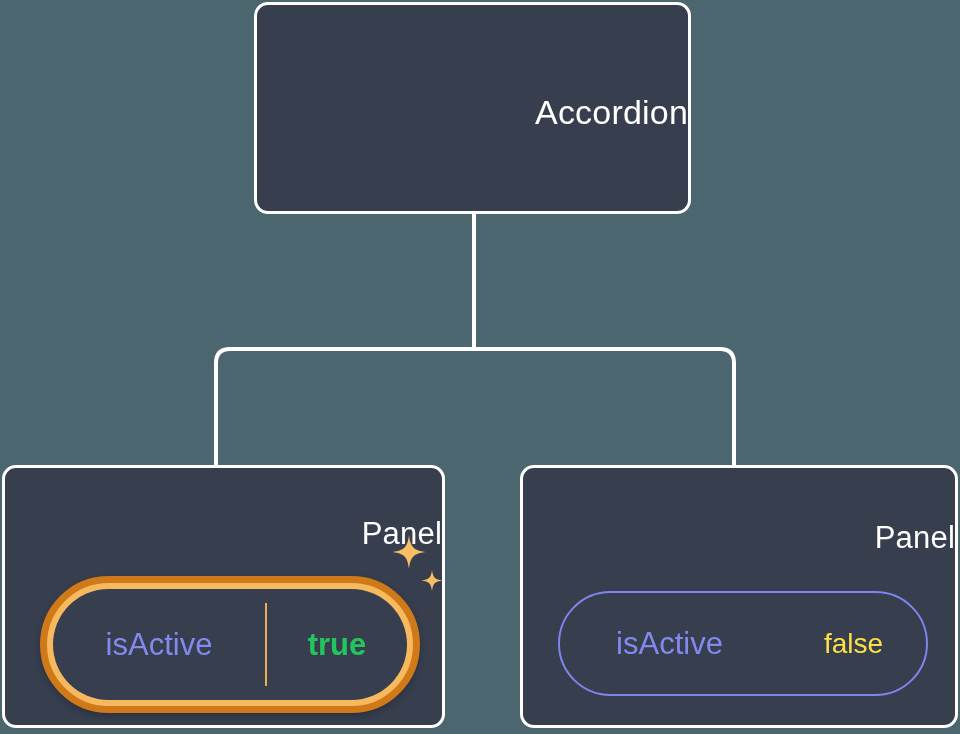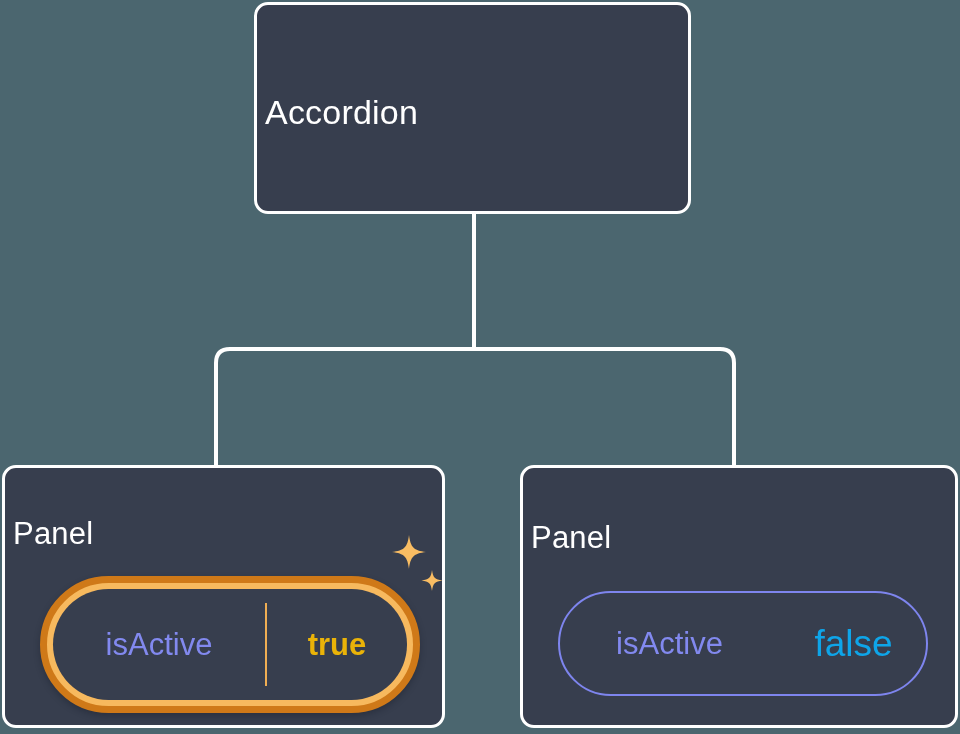--- a/index.html
+++ b/index.html
@@ -49,23 +49,23 @@
   }
   .node-panel-right {
     left: 520px;
     top: 465px;
     width: 438px;
     height: 263px;
   }
 
   .node-title {
     position: absolute;
-    left: 8px;
+    left: 0;
     width: 100%;
-    text-align: left;
+    text-align: right;
     color: #ffffff;
     font-weight: 400;
     letter-spacing: .2px;
   }
   .node-root .node-title {
     top: 88px;
     font-size: 34px;
   }
   .node-panel-left .node-title {
     top: 48px;
@@ -105,22 +105,22 @@
     color: #8289ef;
     font-size: 31px;
     font-weight: 400;
   }
   .pill-plain .pill-divider {
     flex: 0 0 2px;
     background: #7e85ee;
   }
   .pill-plain .pill-val {
     flex: 1 1 auto;
-    color: #0ea5e9;
-    font-size: 37px;
+    color: #fde047;
+    font-size: 28px;
     font-weight: 400;
   }
 
   
   .pill-highlight {
     left: 35px;
     top: 108px;
     width: 380px;
     height: 137px;
     border: 7px solid #cf7918;
@@ -143,21 +143,21 @@
     font-size: 31px;
     font-weight: 400;
   }
   .pill-highlight .pill-divider {
     flex: 0 0 2px;
     background: #f0ae53;
     margin: 14px 0;
   }
   .pill-highlight .pill-val {
     flex: 1 1 auto;
-    color: #eab308;
+    color: #22c55e;
     font-size: 31px;
     font-weight: 700;
   }
 
   
   .sparkles {
     position: absolute;
     left: 385px;
     top: 533px;
     width: 64px;

